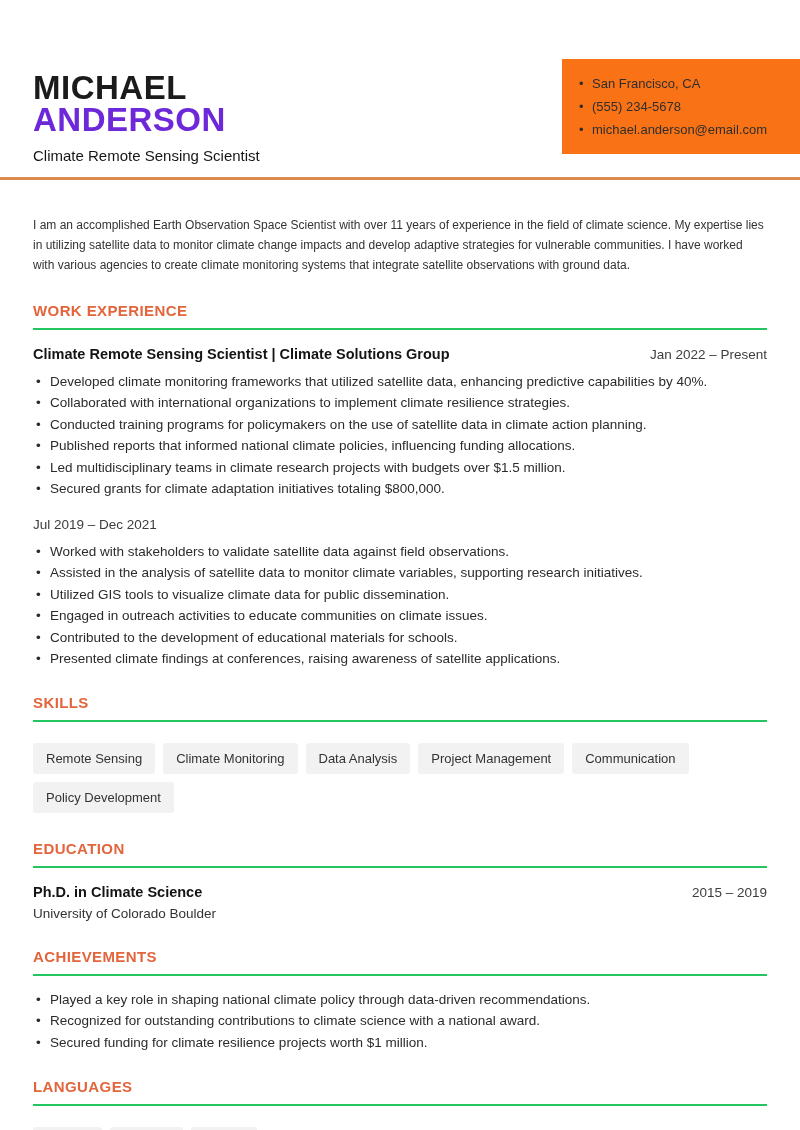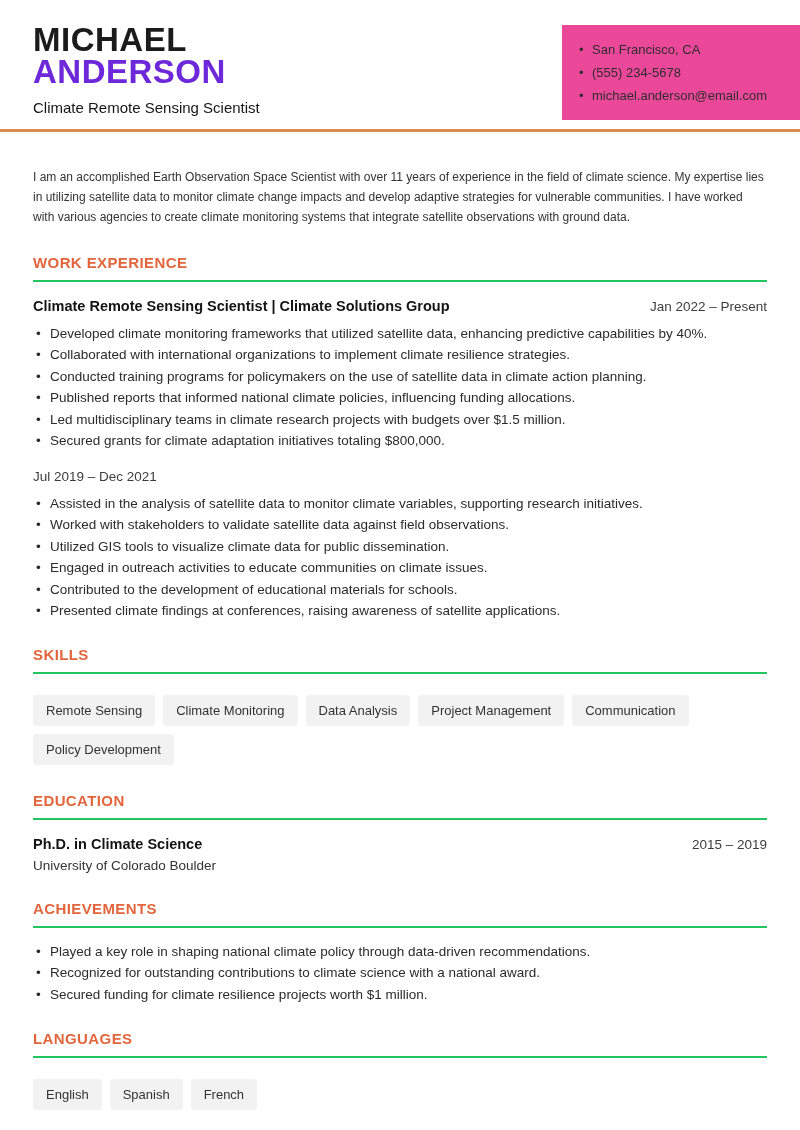--- a/index.html
+++ b/index.html
@@ -10,36 +10,36 @@
   }
   .page {
     position: relative;
     width: 800px;
     height: 1130px;
     background: #ffffff;
     overflow: hidden;
   }
 
   
-  .header { position: relative; padding: 24px 33px 0 33px; }
+  .header { position: relative; padding: 24px 33px 0 33px; margin-top: 48px; }
   .name-line {
     font-size: 33px;
     font-weight: 700;
     line-height: 32px;
     letter-spacing: 0.5px;
     color: #1b1b1b;
   }
   .name-line.last { color: #6d28d9; }
   .subtitle { margin-top: 11px; font-size: 15px; color: #161616; }
   .contact-card {
     position: absolute;
-    top: 25px;
+    top: 11px;
     right: 0;
     width: 238px;
-    background: #ec4899;
+    background: #f97316;
     padding: 13px 10px 13px 17px;
   }
   .contact-card ul { list-style: none; }
   .contact-card li {
     position: relative;
     padding-left: 13px;
     font-size: 13px;
     line-height: 23px;
     color: #2e2e2e;
   }
@@ -152,22 +152,22 @@
           <li>Led multidisciplinary teams in climate research projects with budgets over $1.5 million.</li>
           <li>Secured grants for climate adaptation initiatives totaling $800,000.</li>
         </ul>
       </div>
 
       <div class="entry" style="margin-top:20px;">
         <div class="entry-head">
           <div class="entry-date">Jul 2019 – Dec 2021</div>
         </div>
         <ul class="bullets">
+          <li>Worked with stakeholders to validate satellite data against field observations.</li>
           <li>Assisted in the analysis of satellite data to monitor climate variables, supporting research initiatives.</li>
-          <li>Worked with stakeholders to validate satellite data against field observations.</li>
           <li>Utilized GIS tools to visualize climate data for public dissemination.</li>
           <li>Engaged in outreach activities to educate communities on climate issues.</li>
           <li>Contributed to the development of educational materials for schools.</li>
           <li>Presented climate findings at conferences, raising awareness of satellite applications.</li>
         </ul>
       </div>
     </div>
 
     <div class="section">
       <div class="section-heading">SKILLS</div>

